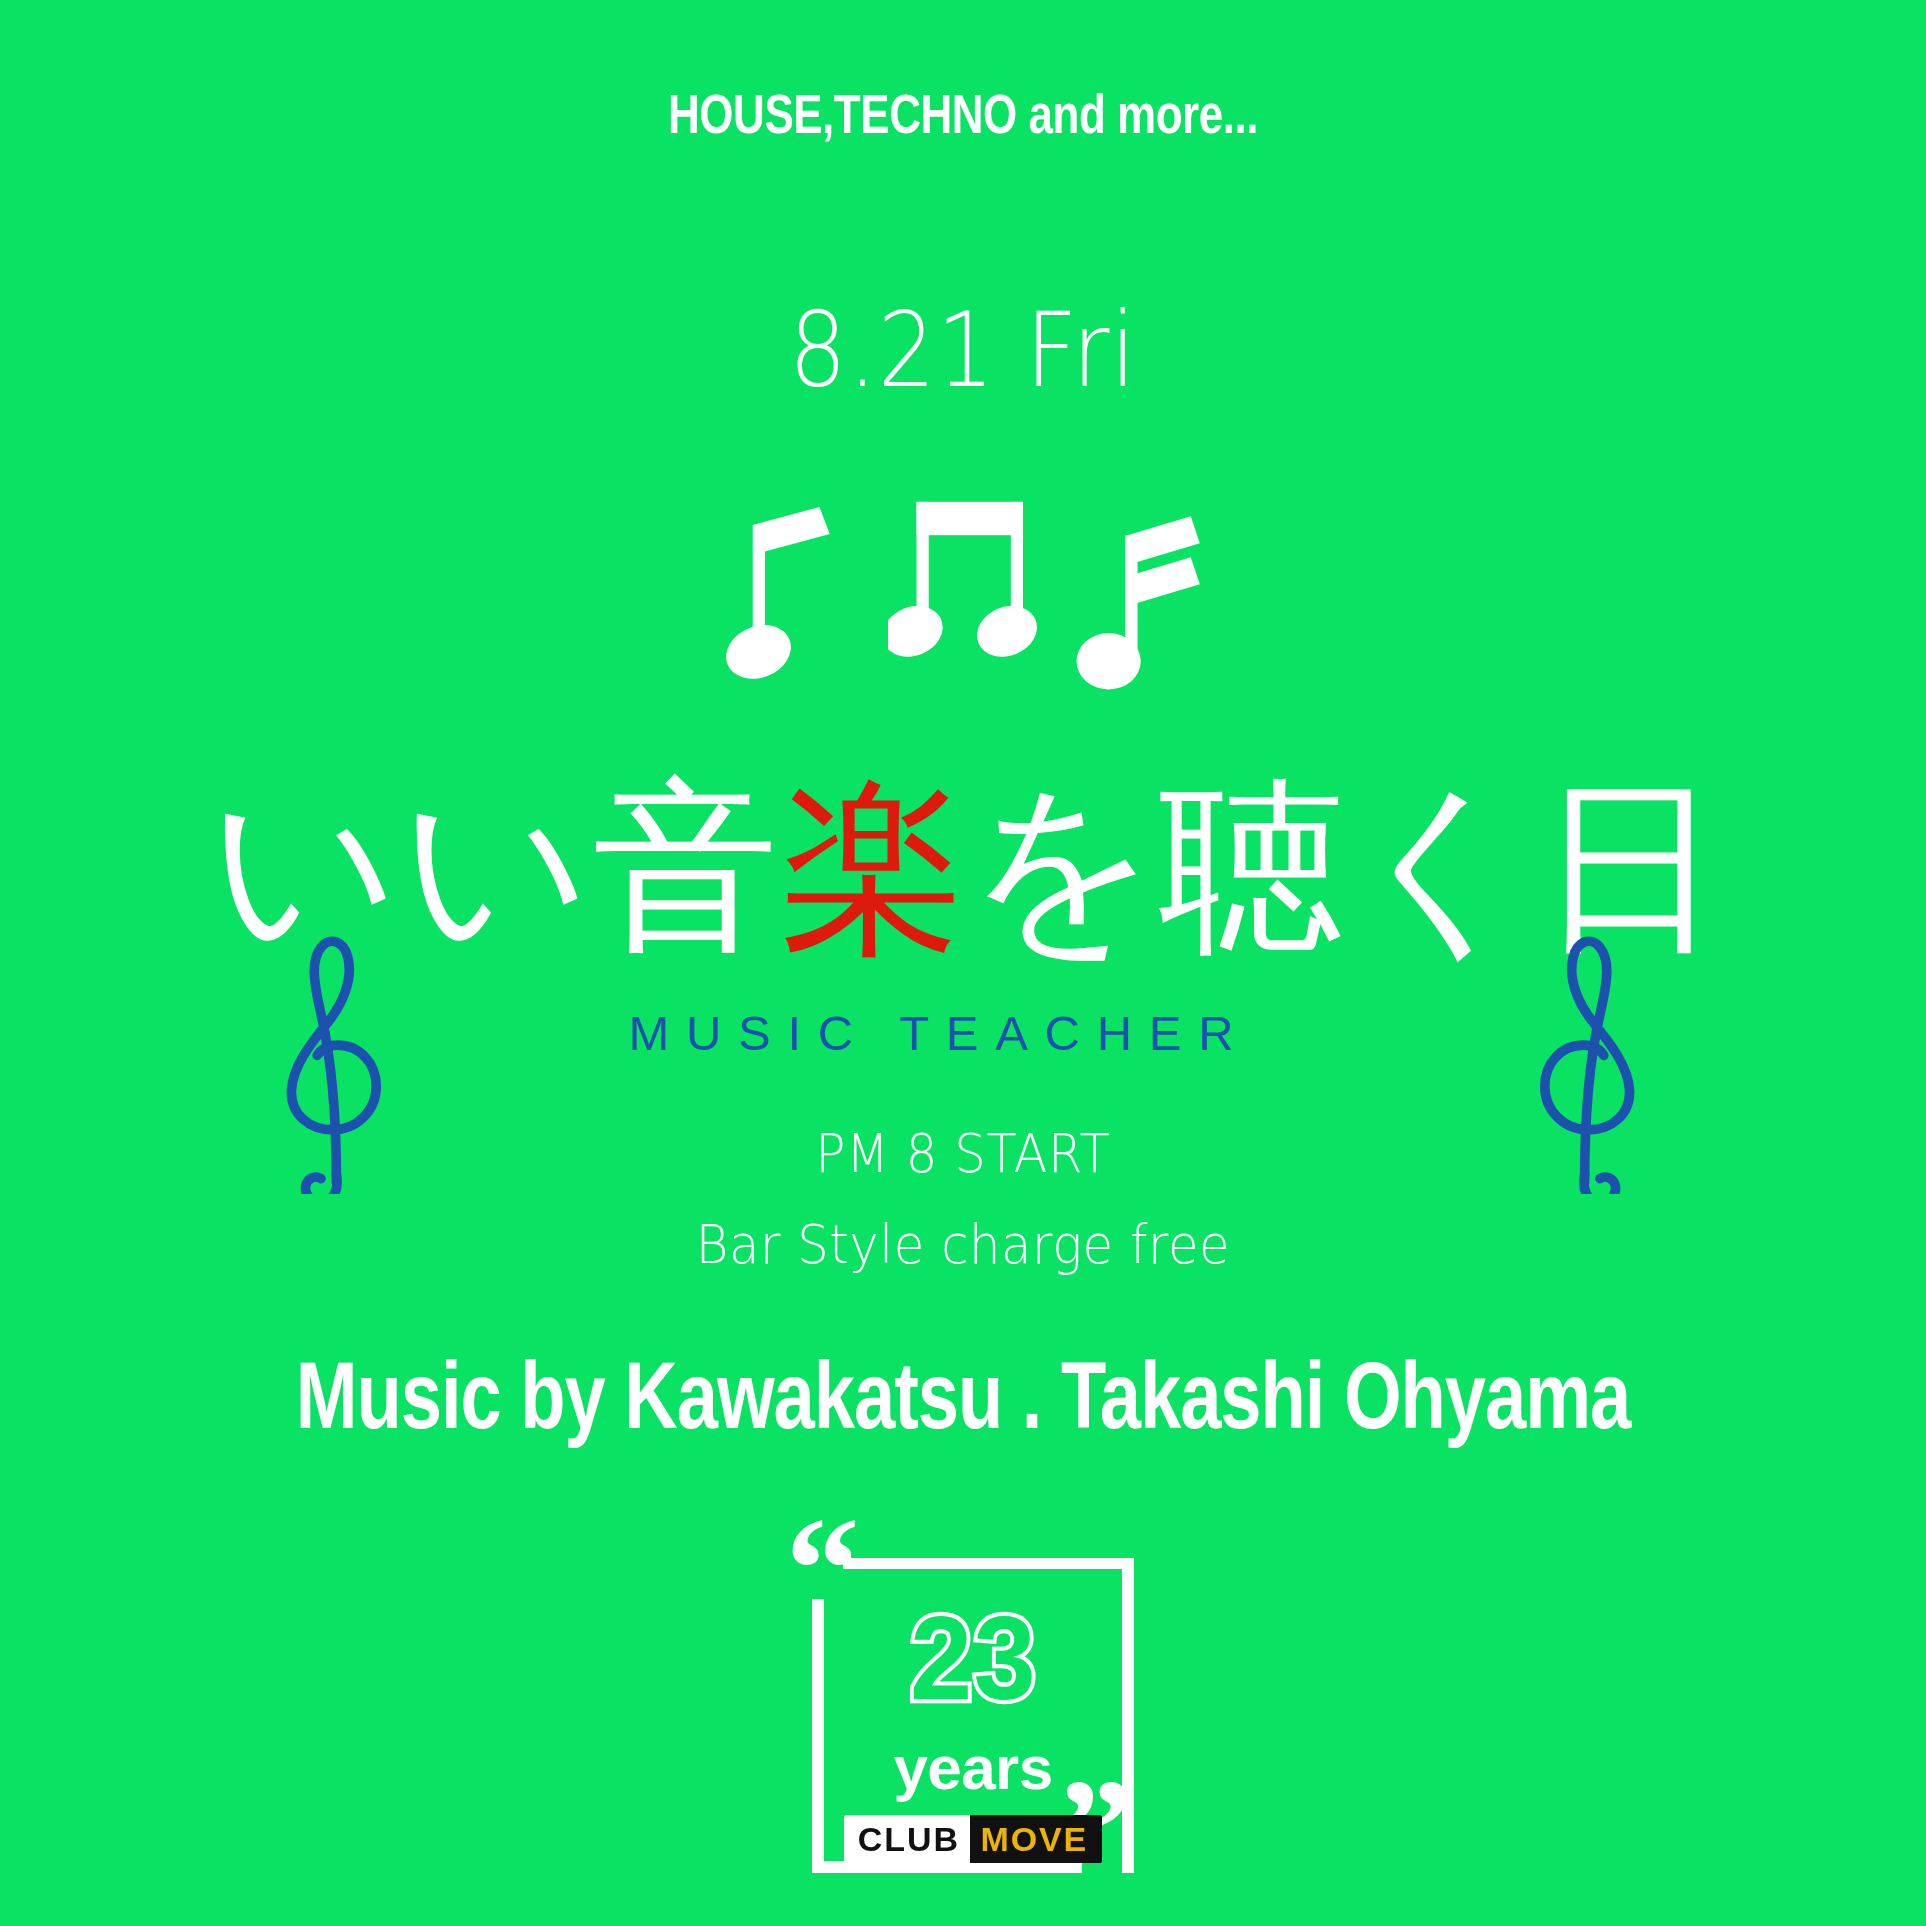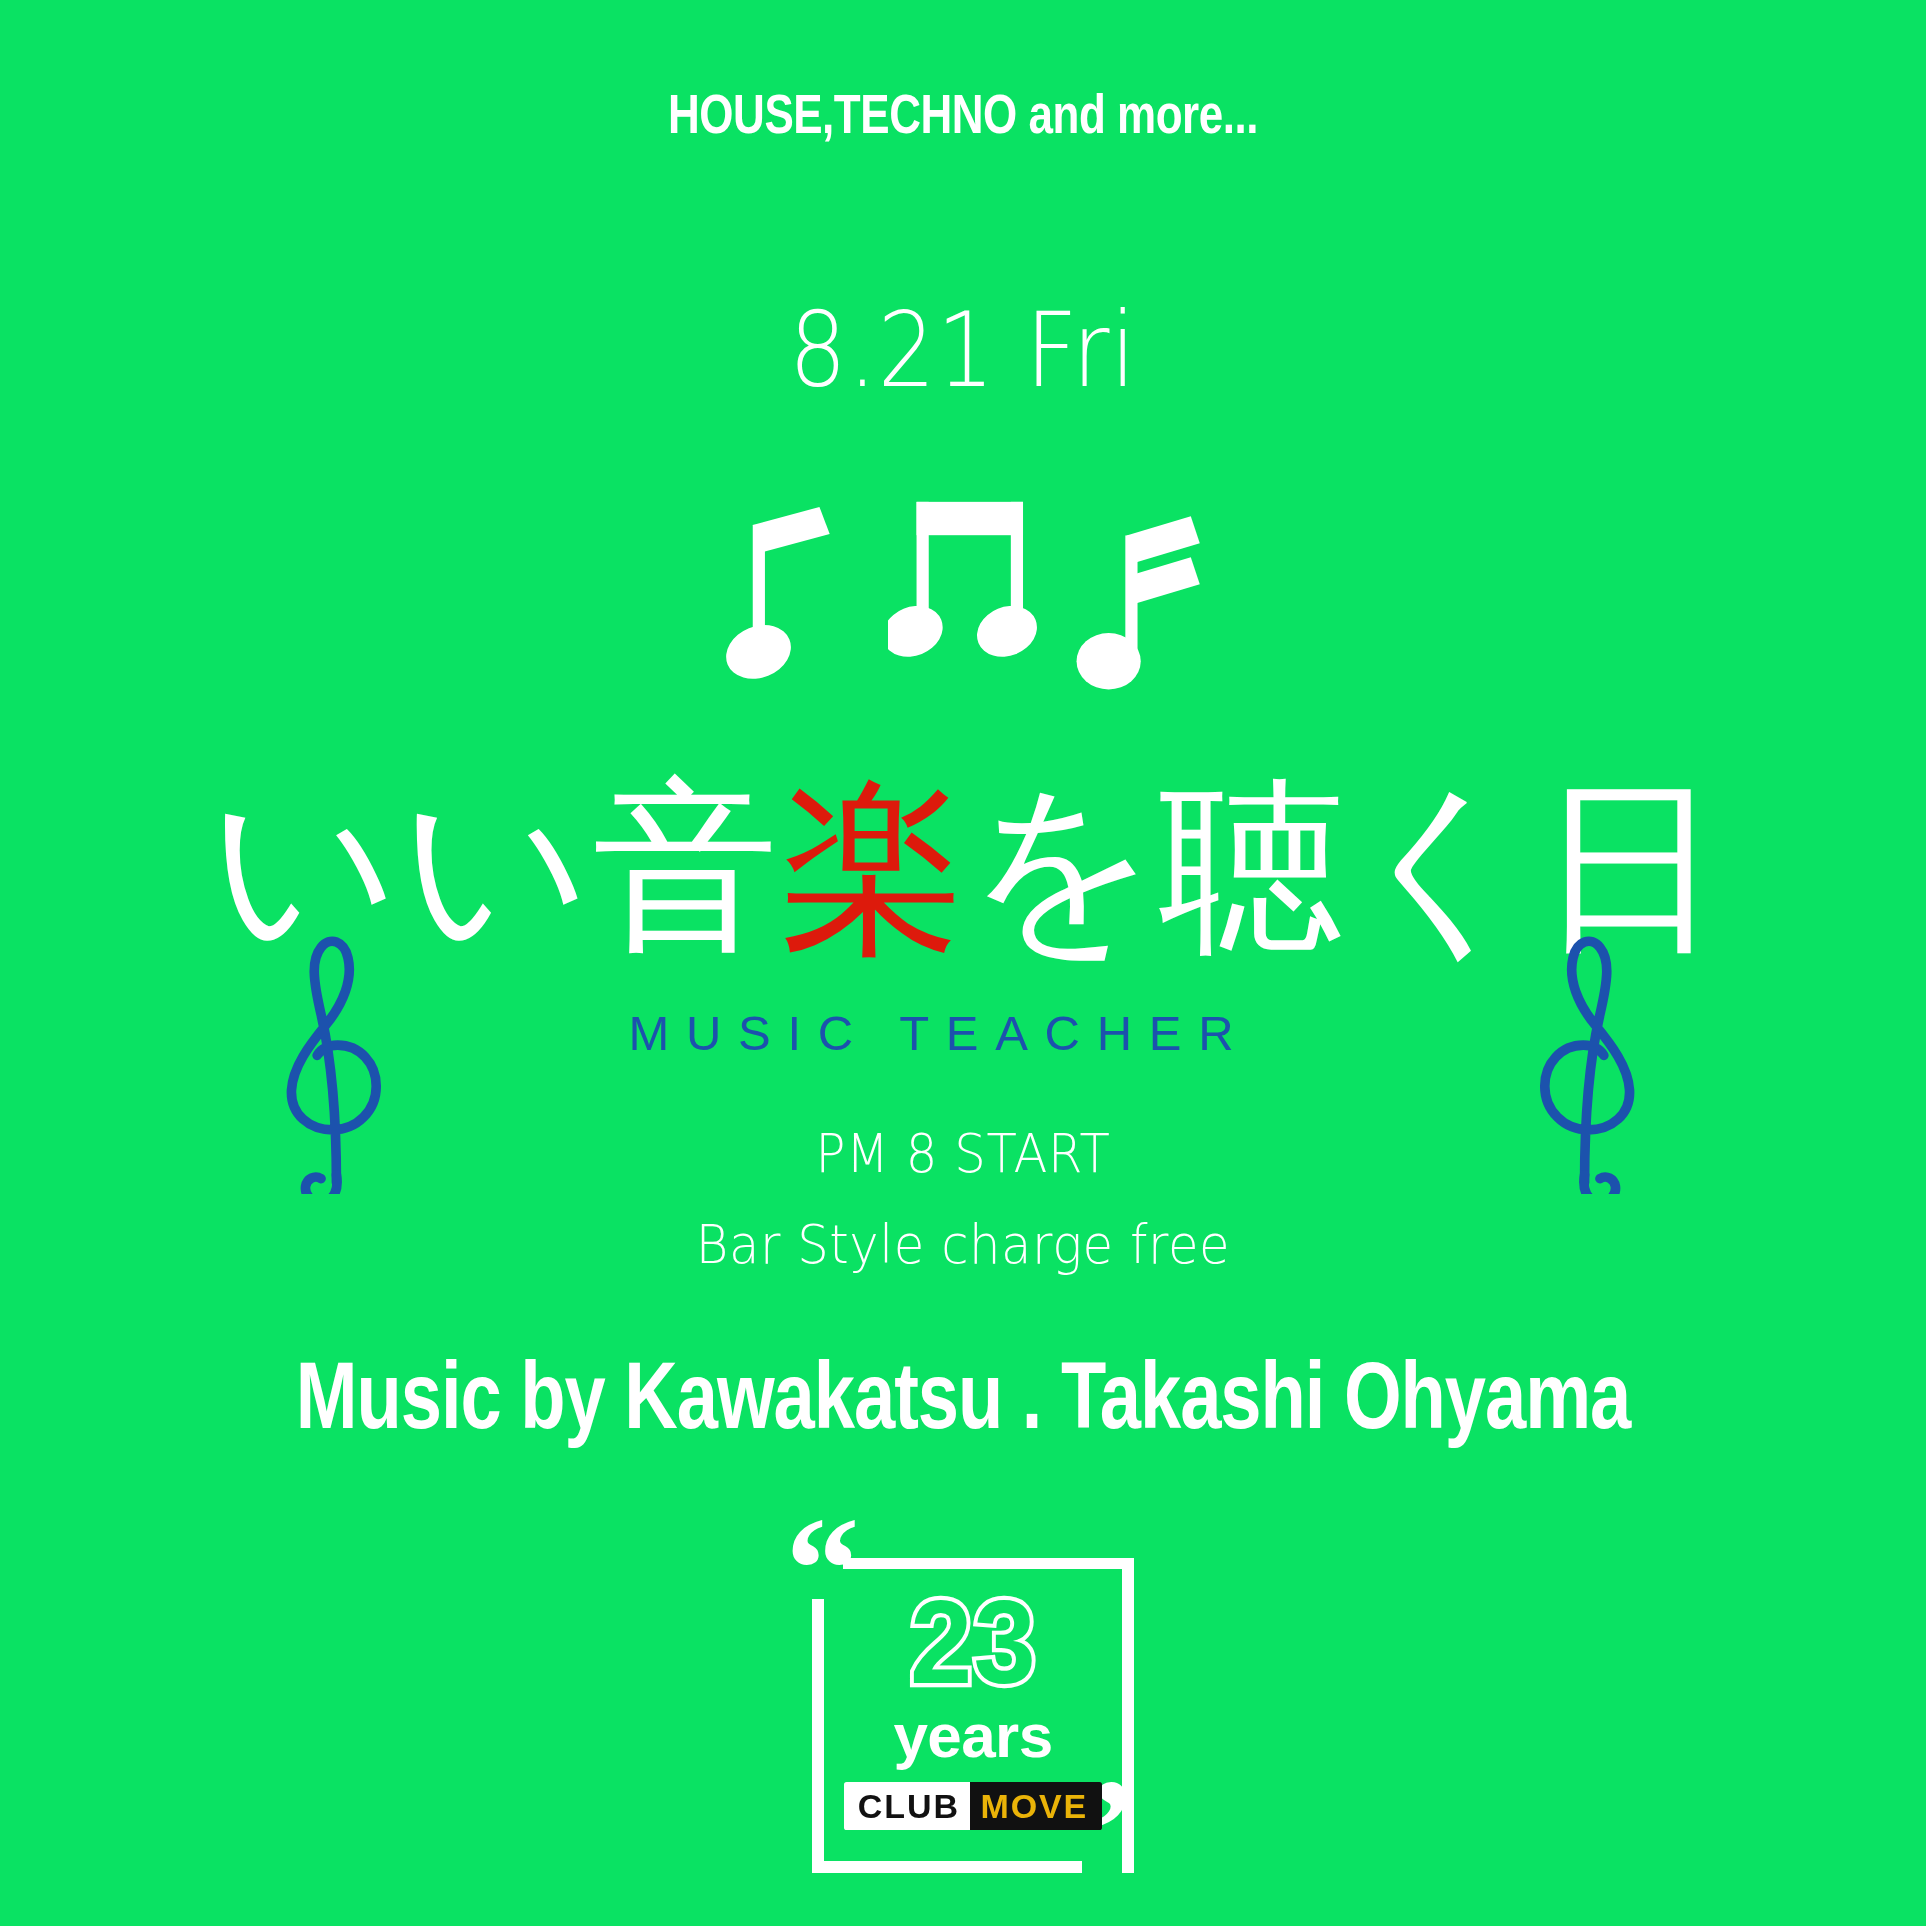--- a/index.html
+++ b/index.html
@@ -163,27 +163,28 @@
     line-height: 1;
     font-size: 148px;
     letter-spacing: -3.9px;
   }
   #quote-open  { left: 24.4px;  top: -33px; }
   #quote-close { left: 297px; top: 229px; }
 
   #logo-inner {
     position: absolute;
     left: 63px;
-    top: 45px;
+    top: 61px;
     width: 298px;
     height: 289px;
     display: flex;
     flex-direction: column;
     align-items: center;
     justify-content: flex-start;
+    gap: 16px;
   }
   #year-number {
     margin-top: 11.6px;
     font-family: "Liberation Sans", sans-serif;
     font-weight: bold;
     font-size: 119px;
     line-height: 0.95;
     letter-spacing: 1.3px;
     color: #0ae263;
     -webkit-text-stroke: 8.3px #ffffff;
@@ -193,21 +194,21 @@
   #year-word {
     margin-top: 7.7px;
     font-family: "Liberation Sans", sans-serif;
     font-weight: bold;
     font-size: 62px;
     line-height: 1;
     color: #ffffff;
     letter-spacing: -0.6px;
   }
   #club-move-badge {
-    margin-top: 15px;
+    margin-top: 0;
     display: flex;
     align-items: stretch;
     border-radius: 2.6px;
     overflow: hidden;
   }
   #badge-club {
     background: #ffffff;
     color: #111111;
     font-family: "Liberation Sans", sans-serif;
     font-weight: bold;

